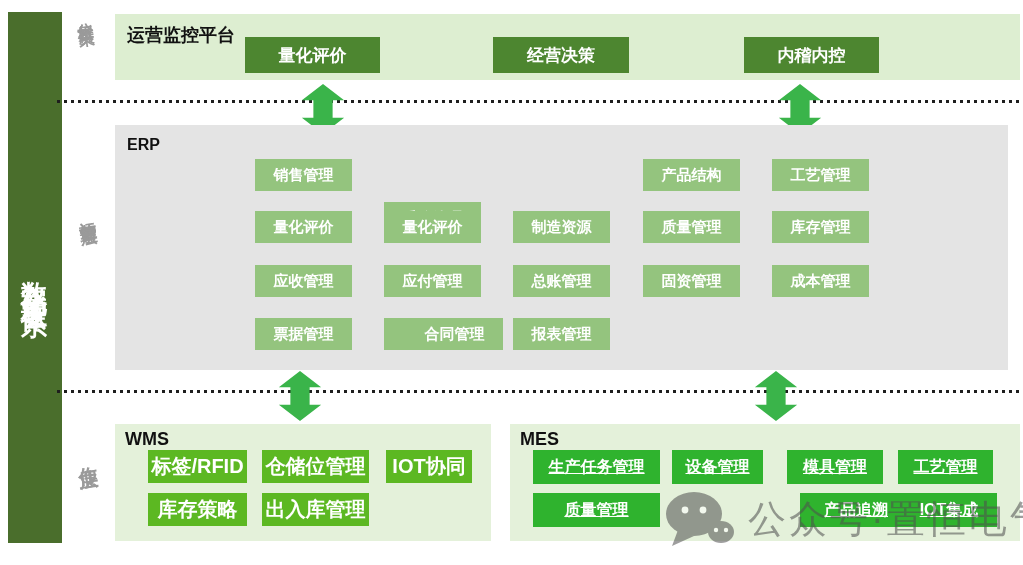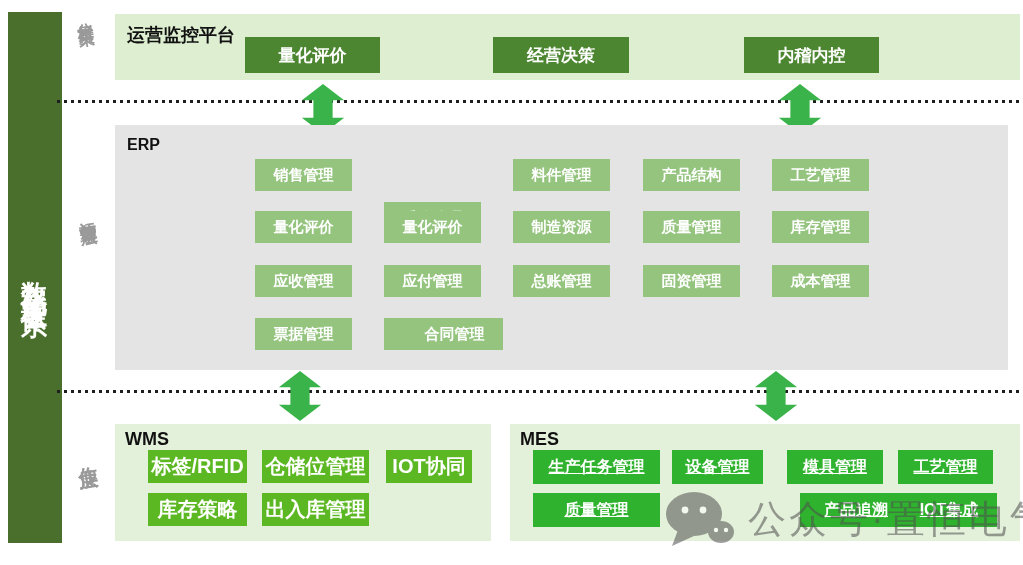--- a/index.html
+++ b/index.html
@@ -79,38 +79,38 @@
   </svg>
   <svg class="arrow" style="left:777px; top:84px;" width="46" height="50" viewBox="0 0 44 52">
     <polygon points="22,0 44,17 32,17 32,35 44,35 22,52 0,35 12,35 12,17 0,17" fill="#3ab44a"></polygon>
   </svg>
 
   <div class="panel erp-panel">
     <div class="panel-title" style="left:12px; top:11px; font-size:16px;">ERP</div>
 
     <div class="btn soft" style="left:140px; top:34px;">销售管理</div>
     <div class="btn soft" style="left:269px; top:34px;margin-top:43px;">采购管理</div>
-    <div class="btn soft" style="left:398px; top:34px;">料件管理</div>
     <div class="btn soft" style="left:528px; top:34px;">产品结构</div>
     <div class="btn soft" style="left:657px; top:34px;">工艺管理</div>
 
     <div class="btn soft" style="left:140px; top:86px;">量化评价</div>
     <div class="btn soft" style="left:269px; top:86px;">量化评价</div>
     <div class="btn soft" style="left:398px; top:86px;">制造资源</div>
     <div class="btn soft" style="left:528px; top:86px;">质量管理</div>
     <div class="btn soft" style="left:657px; top:86px;">库存管理</div>
 
     <div class="btn soft" style="left:140px; top:140px;">应收管理</div>
     <div class="btn soft" style="left:269px; top:140px;">应付管理</div>
     <div class="btn soft" style="left:398px; top:140px;">总账管理</div>
     <div class="btn soft" style="left:528px; top:140px;">固资管理</div>
     <div class="btn soft" style="left:657px; top:140px;">成本管理</div>
 
     <div class="btn soft" style="left:140px; top:193px;">票据管理</div>
     <div class="btn soft" style="left:269px; top:193px;padding-left:22px;">合同管理</div>
+    <div class="btn soft" style="left:398px; top:193px;">报表管理</div>
   </div>
 
   <svg class="arrow" style="left:277px; top:371px;" width="46" height="50" viewBox="0 0 44 52">
     <polygon points="22,0 44,17 32,17 32,35 44,35 22,52 0,35 12,35 12,17 0,17" fill="#3ab44a"></polygon>
   </svg>
   <svg class="arrow" style="left:753px; top:371px;" width="46" height="50" viewBox="0 0 44 52">
     <polygon points="22,0 44,17 32,17 32,35 44,35 22,52 0,35 12,35 12,17 0,17" fill="#3ab44a"></polygon>
   </svg>
 
   <div class="panel wms-panel">

